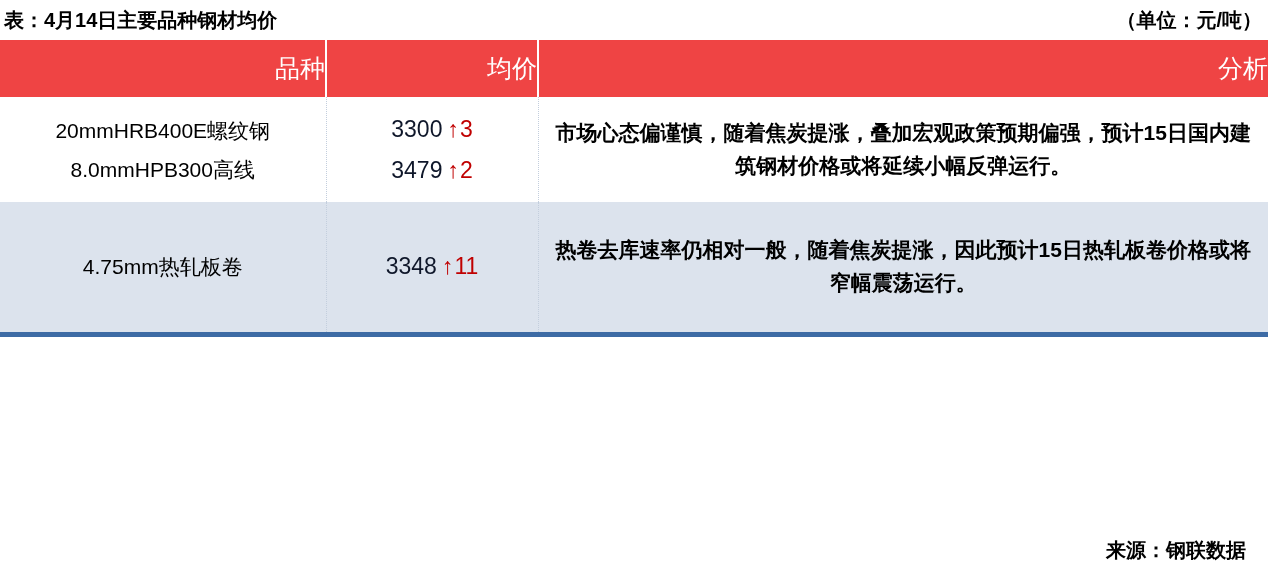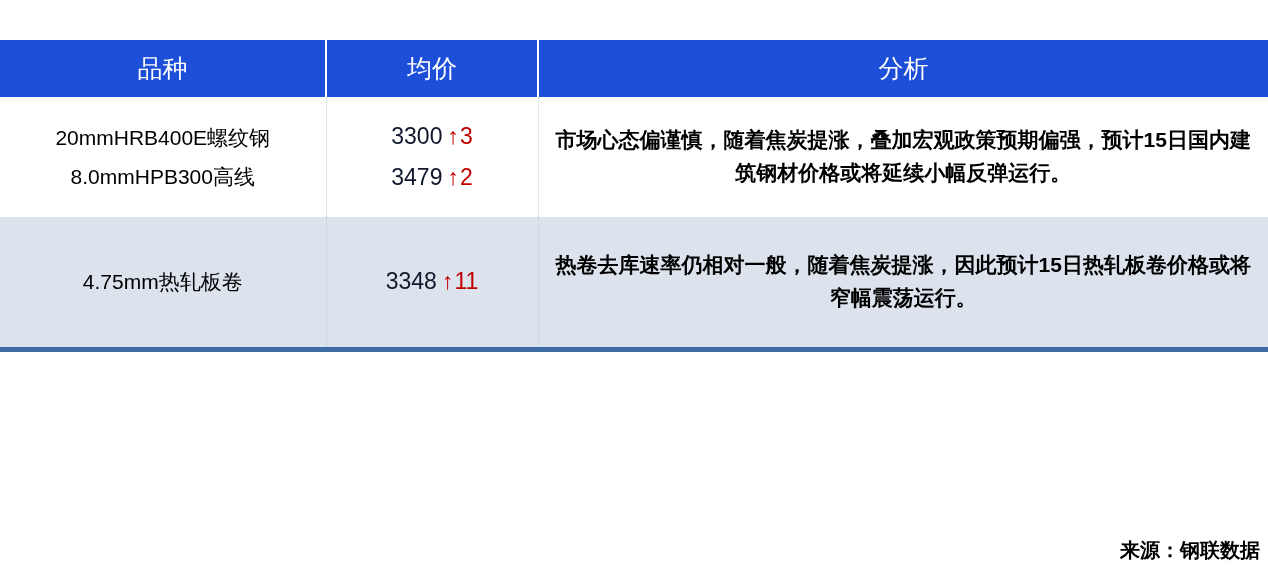--- a/index.html
+++ b/index.html
@@ -57,26 +57,26 @@
     width: 1268px;
     border-collapse: collapse;
     table-layout: fixed;
     border-bottom: 5px solid #3d6ba5;
   }
   .tbl col.c-variety { width: 326px; }
   .tbl col.c-price   { width: 212px; }
   .tbl col.c-analysis{ width: 730px; }
 
   thead th {
-    background: #1d4ed8;
+    background: #ef4444;
     color: #ffffff;
     height: 57px;
     font-size: 25px;
     font-weight: 400;
-    text-align: center;
+    text-align: right;
     vertical-align: middle;
     padding: 0;
     border-right: 2px solid #ffffff;
   }
   thead th.last { border-right: none; }
 
   tbody td {
     padding: 0;
     vertical-align: middle;
     border-right: 1px dotted #c3cedd;
@@ -127,50 +127,54 @@
   
   .footer-row {
     position: absolute;
     left: 0;
     top: 525px;
     width: 1268px;
     height: 51px;
     display: flex;
     align-items: center;
     justify-content: flex-end;
-    padding-right: 8px;
+    padding-right: 22px;
     box-sizing: border-box;
   }
   .source {
     font-size: 20px;
     font-weight: 700;
     white-space: nowrap;
   }
 </style>
 </head>
 <body>
 
 <div class="page">
 
+  <div class="title-row">
+    <div class="title-main">表：4月14日主要品种钢材均价</div>
+    <div class="title-unit">（单位：元/吨）</div>
+  </div>
 
   <table class="tbl">
     <colgroup>
       <col class="c-variety">
       <col class="c-price">
       <col class="c-analysis">
     </colgroup>
     <thead>
       <tr>
         <th>品种</th>
         <th>均价</th>
         <th class="last">分析</th>
       </tr>
     </thead>
     <tbody id="tbody">
-        <tr class="plain" style="height: 120px; padding-left: 36px;">
+        <tr class="plain" style="height: 105px; padding-left: 36px;">
           <td class="cell-variety">
             <div class="sub">
               <div>20mmHRB400E螺纹钢</div>
               <div>8.0mmHPB300高线</div>
             </div>
           </td>
           <td class="cell-price">
             <div class="sub">
               <div><span class="price-val">3300</span><span class="arrow up">↑</span><span class="delta up">3</span></div>
               <div><span class="price-val">3479</span><span class="arrow up">↑</span><span class="delta up">2</span></div>

